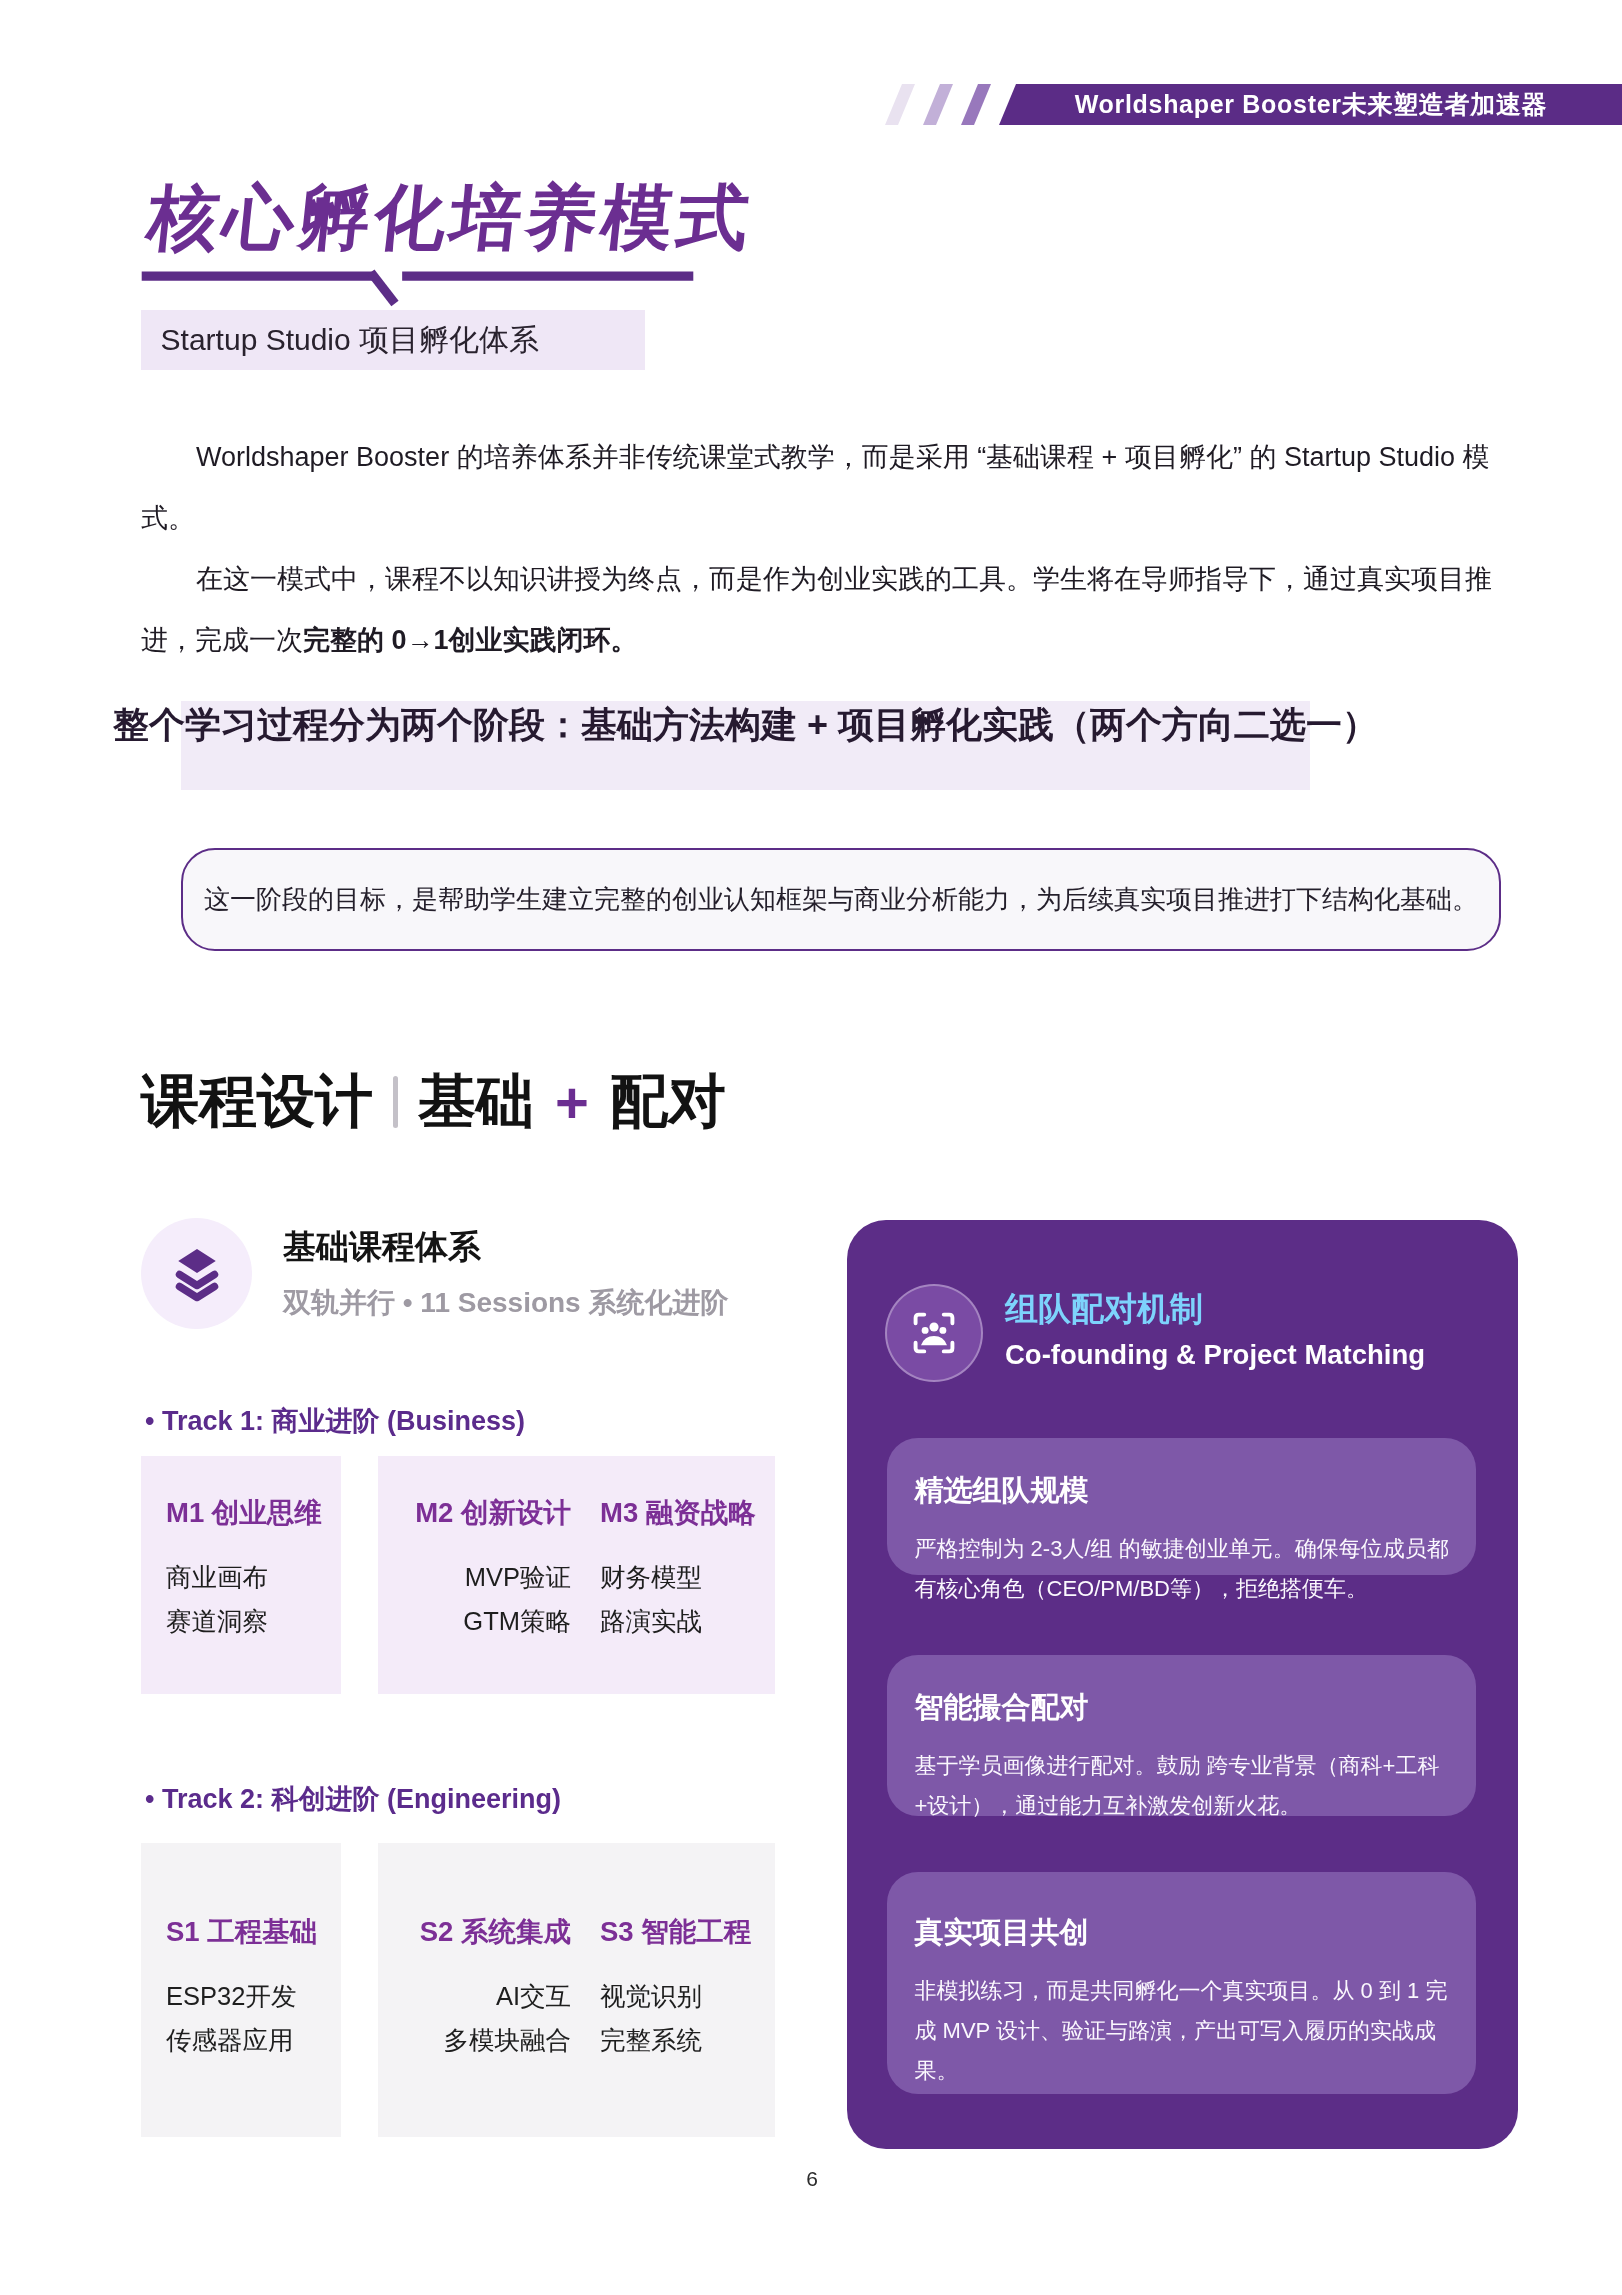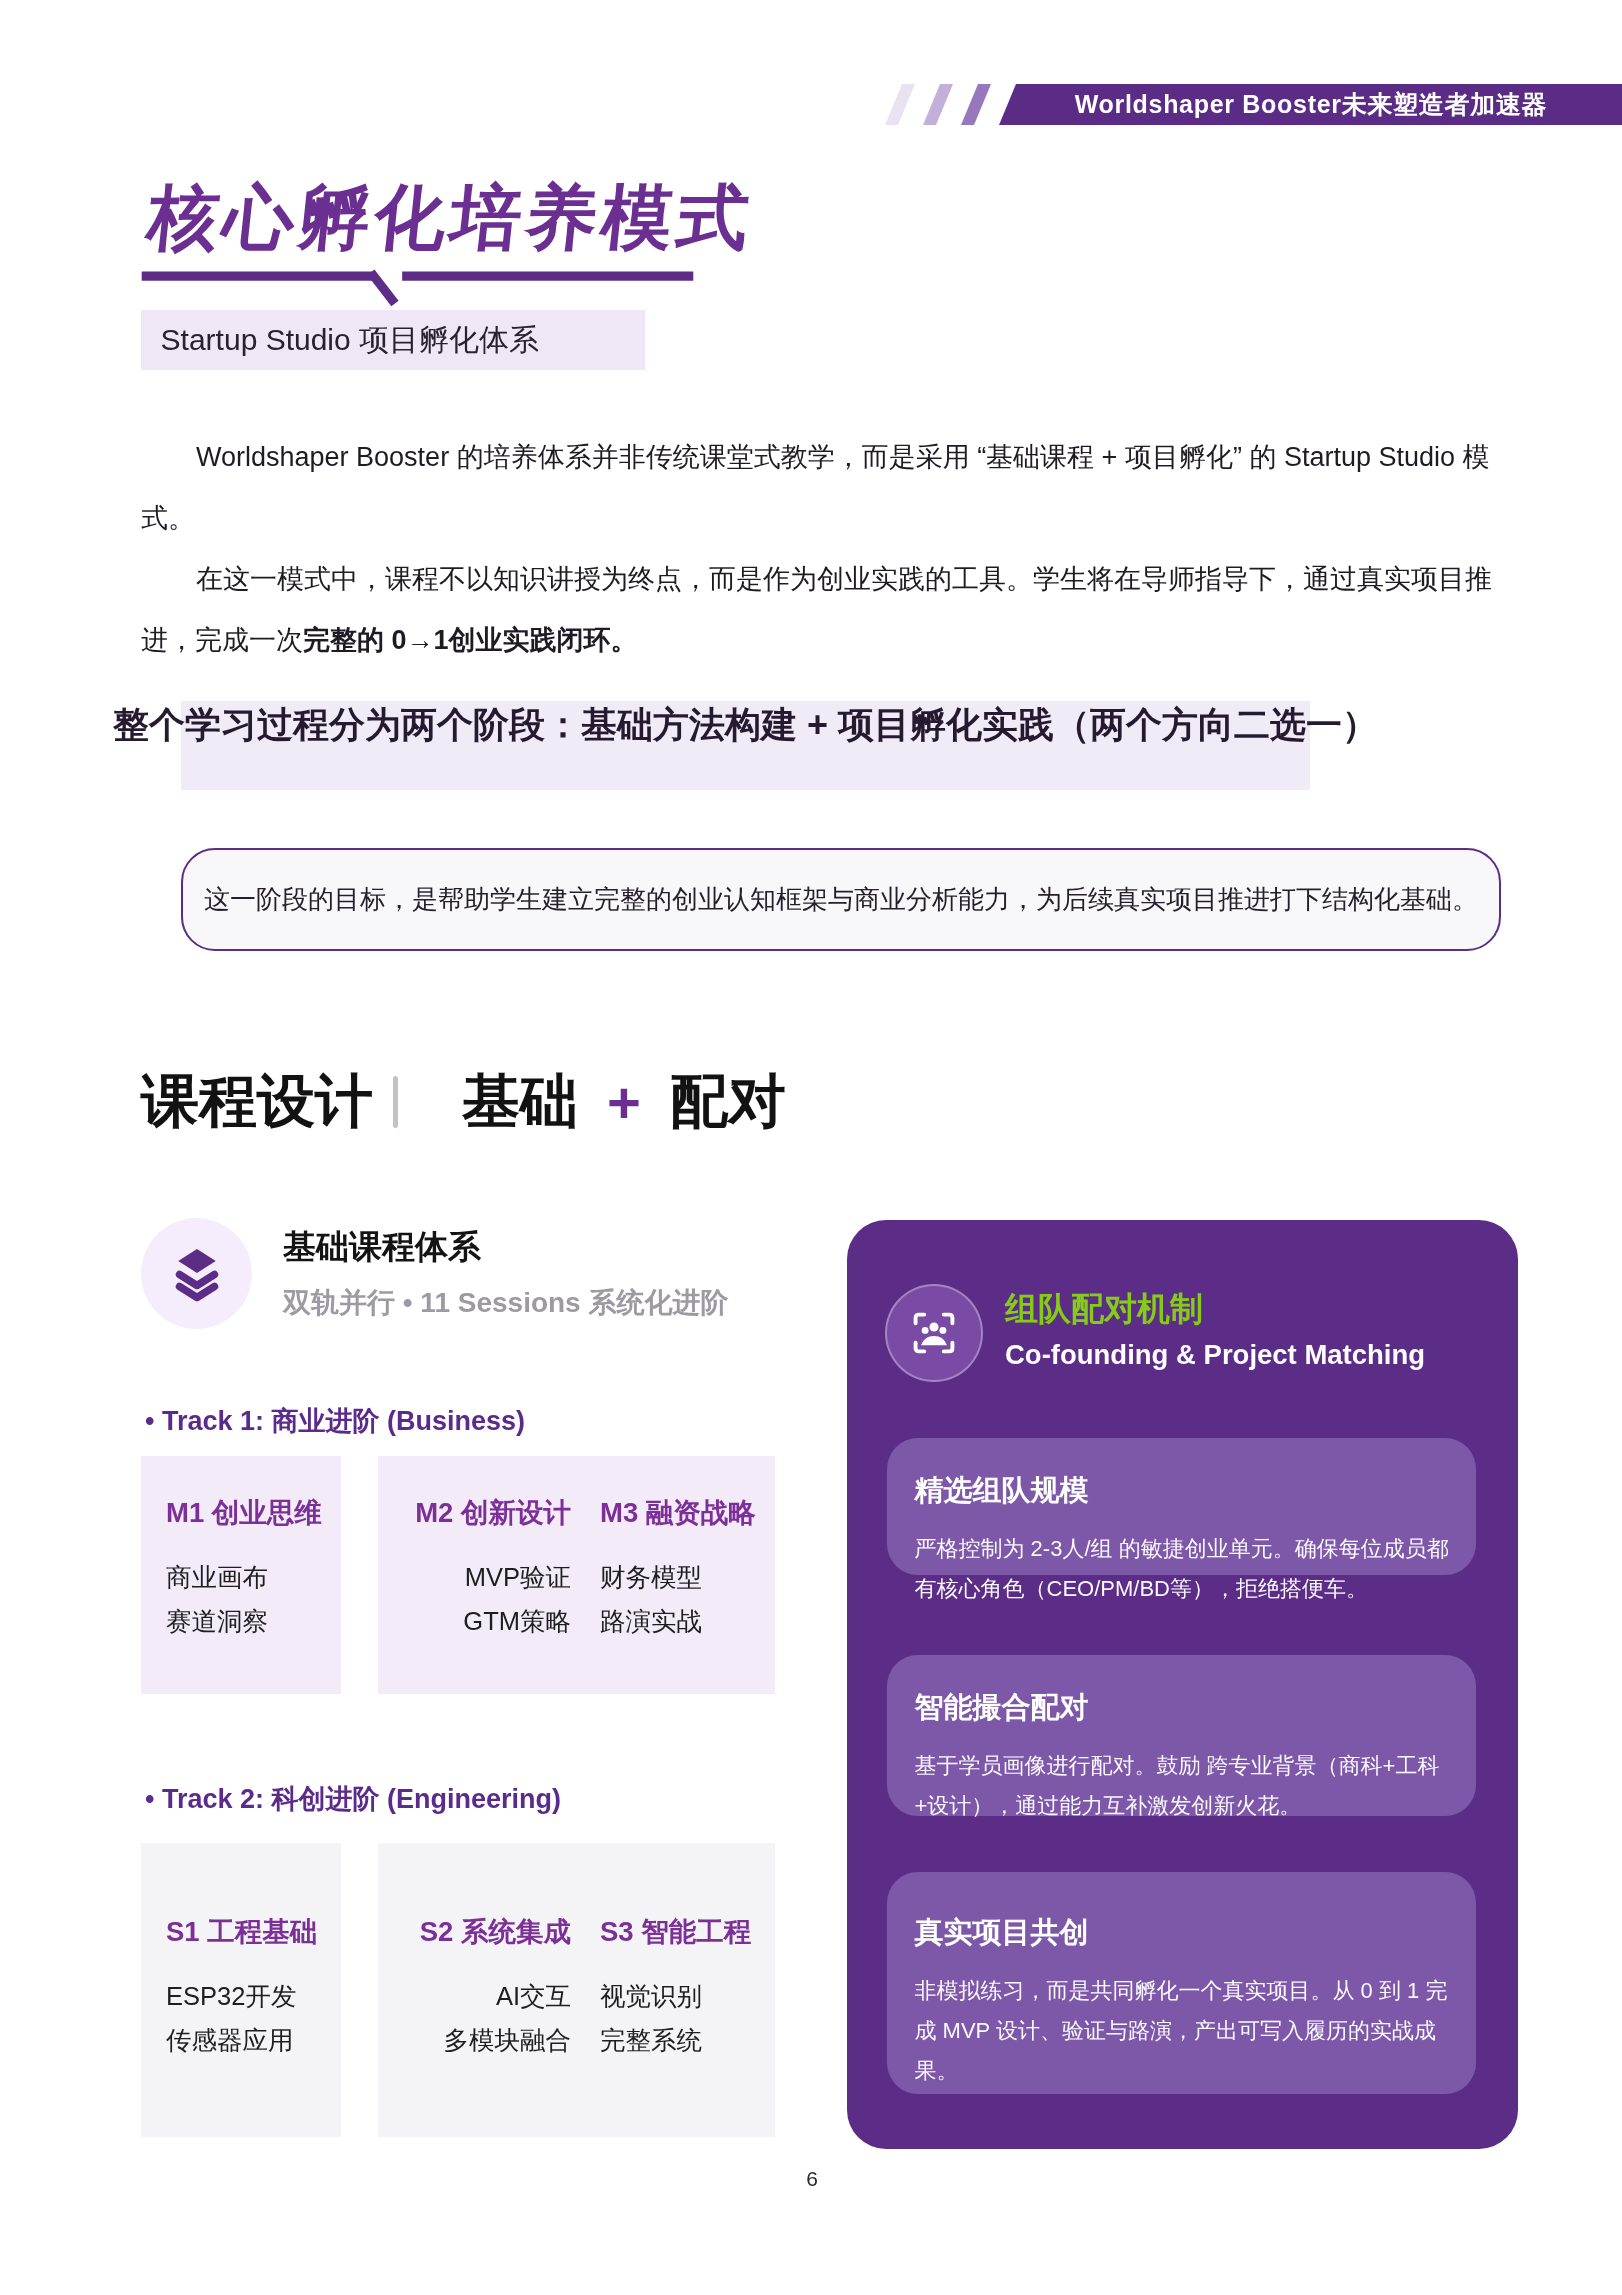--- a/index.html
+++ b/index.html
@@ -38,21 +38,21 @@
   
   .note{position:absolute;left:181px;top:848px;width:1320px;height:103px;background:#f8f7fa;
         border:2.6px solid #5c2d87;border-radius:34px;box-sizing:border-box;
         display:flex;align-items:center;justify-content:center;}
   .note span{font-size:26px;color:#241f2b;white-space:nowrap;}
 
   
   .section-title{position:absolute;left:141px;top:1063px;display:flex;align-items:center;gap:19.6px;
                  font-size:58px;font-weight:900;color:#121212;}
   .section-sep{width:5.9px;height:52px;background:#c4c1c8;border-radius:2.6px;}
-  .section-right{display:flex;align-items:center;gap:29px;margin-left:44px;}
+  .section-right{display:flex;align-items:center;gap:21px;}
   .section-plus{color:#6b2e91;}
 
   
   .fnd-circle{position:absolute;left:141px;top:1218px;width:111px;height:111px;border-radius:50%;
               background:#f5edfb;display:flex;align-items:center;justify-content:center;}
   .fnd-title{position:absolute;left:283px;top:1225px;font-size:33px;font-weight:900;color:#141414;white-space:nowrap;}
   .fnd-sub{position:absolute;left:283px;top:1284px;font-size:28px;font-weight:bold;color:#9e9aa3;white-space:nowrap;}
   .track-label{position:absolute;left:145px;font-size:27px;font-weight:800;color:#5b2b8c;white-space:nowrap;}
   .track1{top:1391px;margin-top:12px;} .track2{top:1781px;}
 
@@ -63,21 +63,21 @@
   .mini-card .mc-line{font-size:25.5px;color:#1e1e1e;line-height:44px;white-space:nowrap;}
   .mini-card .mc-body{margin-top:23.6px;}
   .col1{left:141px;} .col2{left:378px;text-align:right;} .col3{left:575px;}
 
   
   .panel{position:absolute;left:847px;top:1220px;width:671px;height:929px;background:#5c2d87;
          border-radius:39px;}
   .panel-circle{position:absolute;left:38px;top:64px;width:98px;height:98px;border-radius:50%;
                 background:#7a4ba4;border:2.6px solid rgba(255,255,255,.32);box-sizing:border-box;
                 display:flex;align-items:center;justify-content:center;}
-  .panel-title{position:absolute;left:158px;top:67px;font-size:33px;font-weight:900;color:#84cc16;white-space:nowrap;}
+  .panel-title{position:absolute;left:158px;top:67px;font-size:33px;font-weight:900;color:#7dd3fc;white-space:nowrap;}
   .panel-sub{position:absolute;left:158px;top:119px;font-size:27.5px;font-weight:bold;color:#ffffff;white-space:nowrap;}
   .panel-card{position:absolute;left:40px;width:589px;background:#7e58a8;border-radius:31px;
               box-sizing:border-box;padding:33px 26px 0 27.5px;}
   .pc1{top:218px;height:137px;} .pc2{top:435px;height:161px;} .pc3{top:652px;height:222px;padding-top:41px;}
   .panel-card .pc-title{font-size:29px;font-weight:900;color:#ffffff;white-space:nowrap;}
   .panel-card .pc-body{margin-top:18.3px;font-size:22px;line-height:40px;color:#fbf8fe;}
 
   
   .pagenum{position:absolute;left:789px;top:2167px;width:46px;text-align:center;
            font-size:21px;color:#2c2c2c;}

